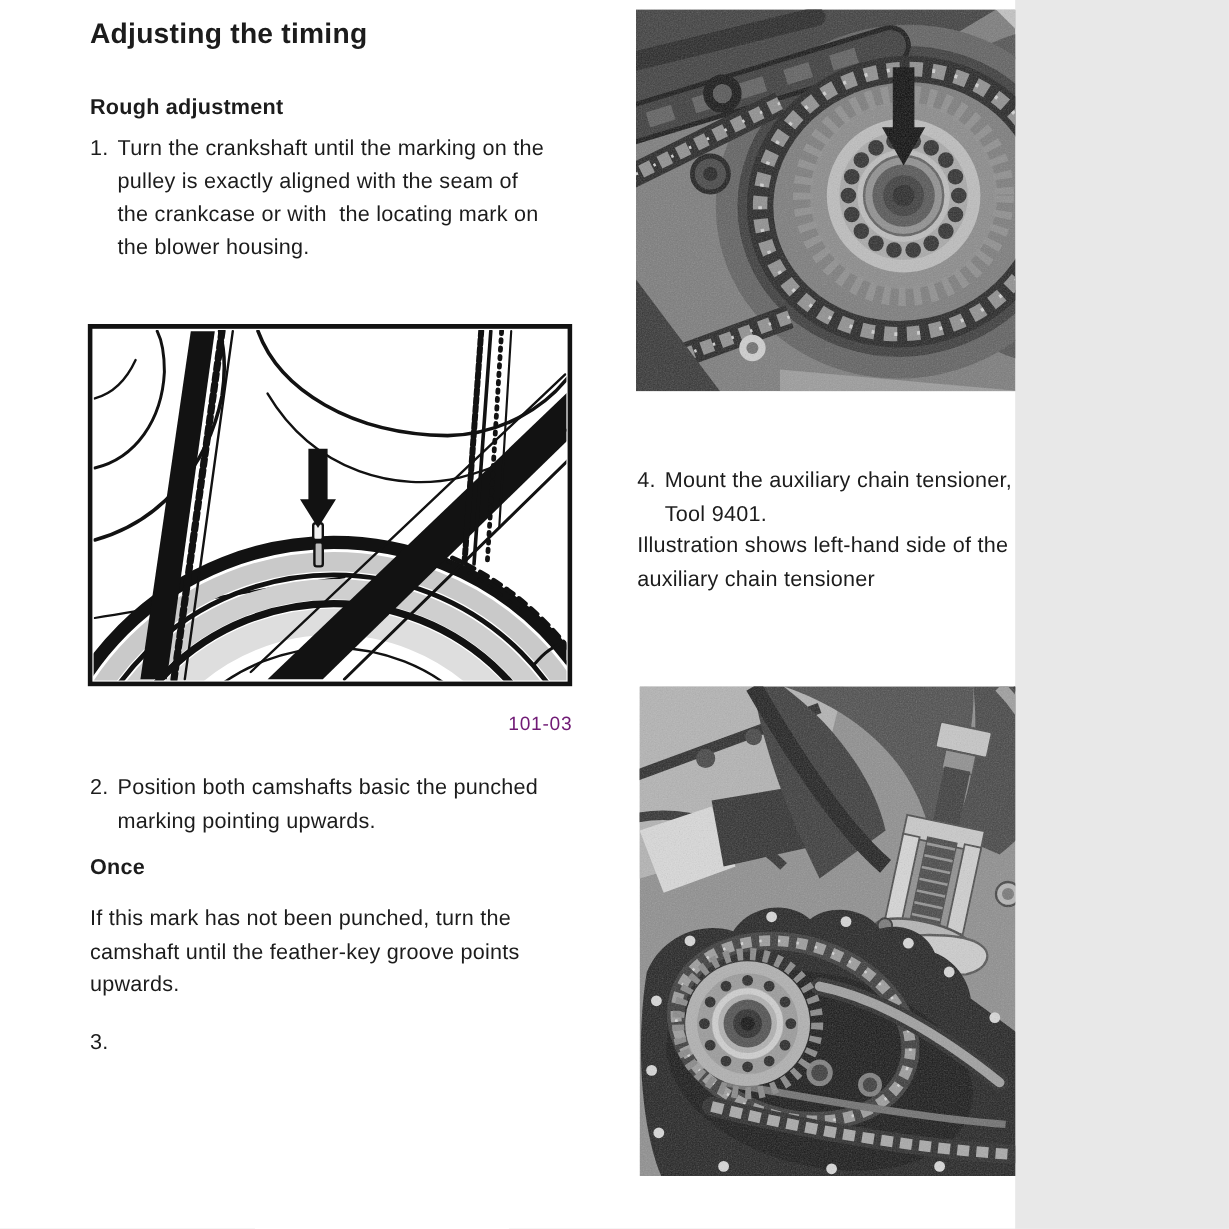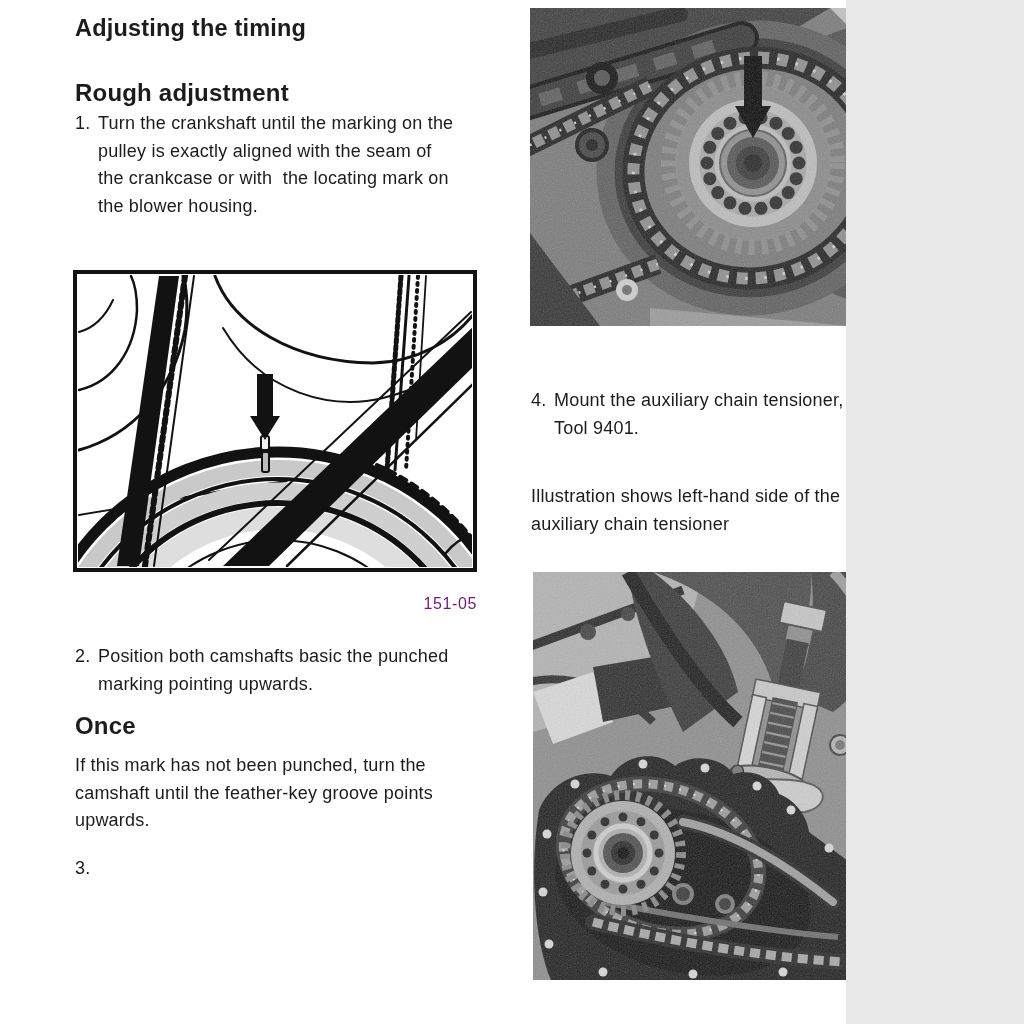--- a/index.html
+++ b/index.html
@@ -2,21 +2,21 @@
 <html><head>
 <meta charset="utf-8">
 <style>
   html,body{margin:0;padding:0;background:#e8e8e8;}
   .page{
     position:relative;width:846px;height:1024px;background:#ffffff;
     font-family:"Liberation Sans", sans-serif;color:#1c1c1c;overflow:hidden;
   }
   .abs{position:absolute;}
   .h1{font-size:23.5px;font-weight:bold;letter-spacing:.2px;line-height:1.1;}
-  .h2{font-size:24px;font-weight:bold;letter-spacing:.2px;line-height:1.1;}
+  .h2{font-size:18px;font-weight:bold;letter-spacing:.2px;line-height:1.1;}
   .body-text{font-size:18px;line-height:27.5px;letter-spacing:.2px;white-space:pre-wrap;}
   .step{display:flex;}
   .step .num{width:23px;flex:0 0 23px;}
   .caption{font-size:16px;letter-spacing:.6px;color:#701a75;text-align:right;}
   svg{display:block;}
 </style>
 </head>
 <body>
 
 <div class="page">
@@ -78,21 +78,21 @@
         <path d="M 336,6 L 322,200" stroke="#121212" stroke-width="3"></path>
         <path d="M 328,6 L 314,200" stroke="#121212" stroke-width="5" stroke-dasharray="4 3"></path>
         <path d="M 345,6 L 333,200" stroke="#121212" stroke-width="4" stroke-dasharray="2 5"></path>
         <path d="M 353,6 L 343,170" stroke="#121212" stroke-width="1.8"></path>
 
         <path d="M 372,284 Q 385,268 398,266" stroke="#121212" stroke-width="2.5"></path>
       </g>
     </svg>
   </div>
 
-  <div class="abs caption" style="left:73px;top:595px;width:404px;">151-05</div>
+  <div class="abs caption" style="left:73px;top:595px;width:404px;">101-03</div>
 
   <div class="abs step body-text" style="left:75px;top:643px;width:410px;">
     <span class="num">2.</span>
     <span>Position both camshafts basic the punched
 marking pointing upwards.</span>
   </div>
 
   <div class="abs h2" style="left:75px;top:713px;width:200px;">Once</div>
 
   <div class="abs body-text" style="left:75px;top:752px;width:420px;">If this mark has not been punched, turn the
@@ -201,21 +201,21 @@
   </div>
 
   <div class="abs caption" style="left:530px;top:341px;width:404px;">88-552</div>
 
   <div class="abs step body-text" style="left:531px;top:387px;width:420px;">
     <span class="num">4.</span>
     <span>Mount the auxiliary chain tensioner, Special
 Tool 9401.</span>
   </div>
 
-  <div class="abs body-text" style="left:531px;top:483px;width:420px;">Illustration shows left-hand side of the
+  <div class="abs body-text" style="left:531px;top:441px;width:420px;">Illustration shows left-hand side of the
 auxiliary chain tensioner</div>
 
   <div class="abs" style="left:533px;top:572px;">
     <svg width="405" height="408" viewBox="0 0 405 408">
       <defs>
         <clipPath id="p2c">
             <rect x="0" y="0" width="405" height="408"></rect>
           </clipPath>
         <filter id="grainB" x="0%" y="0%" width="100%" height="100%">
           <feTurbulence type="fractalNoise" baseFrequency="0.9" numOctaves="2" stitchTiles="stitch"></feTurbulence>

